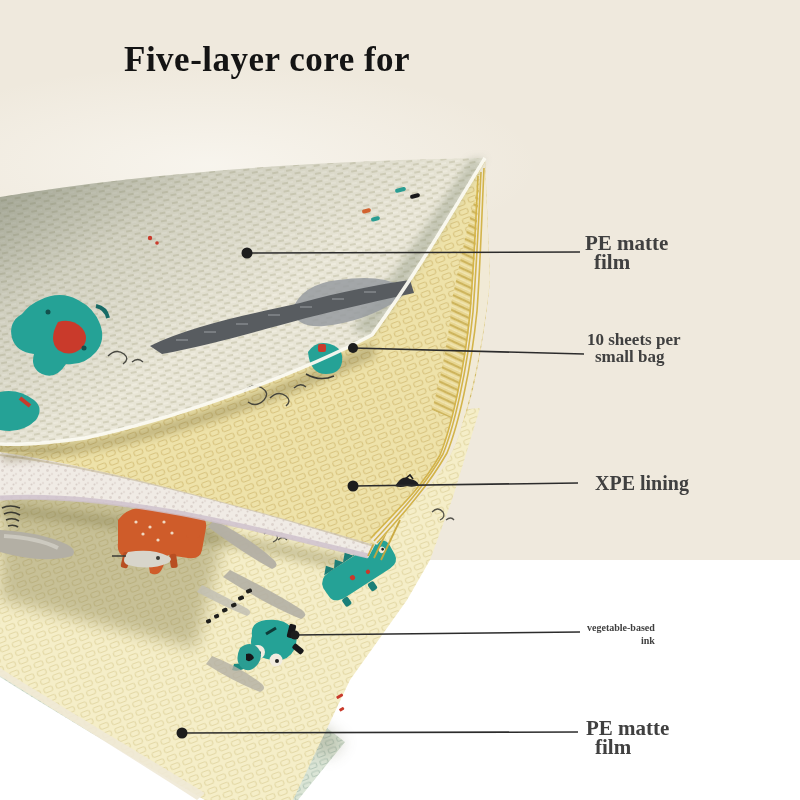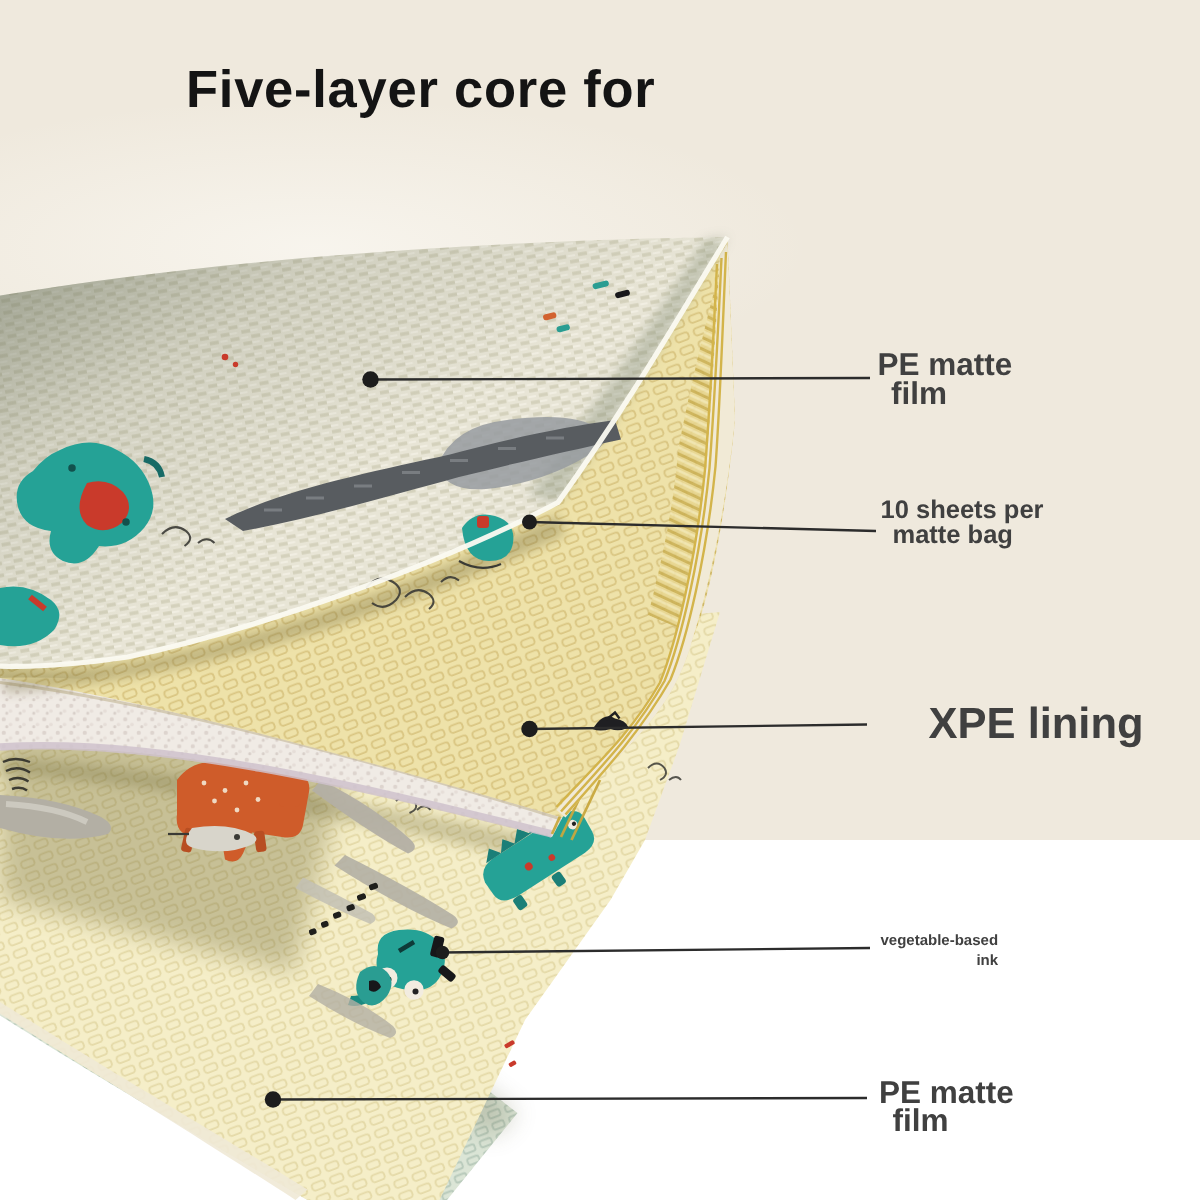--- a/index.html
+++ b/index.html
@@ -1,33 +1,33 @@
 <!DOCTYPE html>
 <html><head>
 <meta charset="utf-8">
 <style>
   html,body{margin:0;padding:0;}
   body{width:800px;height:800px;overflow:hidden;font-family:"Liberation Sans",sans-serif;}
-  .stage{position:relative;width:800px;height:560px;background:#efe9dd;}
+  .stage{position:relative;width:800px;height:560px;background:#efe9dd;font-family:Liberation Serif, serif;}
   .stage svg{position:absolute;left:0;top:0;}
   .title{
     position:absolute;left:124px;top:44px;width:480px;
     font-weight:700;font-size:35px;line-height:32px;color:#141414;
     letter-spacing:.5px;white-space:nowrap;
   }
   .title .l2{padding-left:17px;}
   .callout{
     position:absolute;font-weight:700;color:#404040;white-space:nowrap;
   }
   .callout .l2{display:block;}
   .co-pe-top{left:585px;top:234px;font-size:21px;line-height:19px;}
   .co-pe-top .l2{padding-left:9px;}
   .co-sheets{left:587px;top:331px;font-size:17px;line-height:17px;}
   .co-sheets .l2{padding-left:8px;}
-  .co-xpe{left:619px;top:471px;font-size:29px;line-height:24px;}
+  .co-xpe{left:595px;top:471px;font-size:20px;line-height:24px;}
   .co-veg{left:587px;top:622px;font-size:10px;line-height:12.5px;}
   .co-veg .l2{padding-left:7px;text-align:right;}
   .co-pe-bot{left:586px;top:719px;font-size:21px;line-height:19px;}
   .co-pe-bot .l2{padding-left:9px;}
 </style>
 </head>
 <body>
 
 <div class="stage">
 
@@ -296,21 +296,21 @@
     <div>Five-layer core for</div>
   </div>
 
   <div class="callout co-pe-top">
     <span>PE matte</span>
     <span class="l2">film</span>
   </div>
 
   <div class="callout co-sheets">
     <span>10 sheets per</span>
-    <span class="l2">matte bag</span>
+    <span class="l2">small bag</span>
   </div>
 
   <div class="callout co-xpe">
     <span>XPE lining</span>
   </div>
 
   <div class="callout co-veg">
     <span>vegetable-based</span>
     <span class="l2">ink</span>
   </div>

